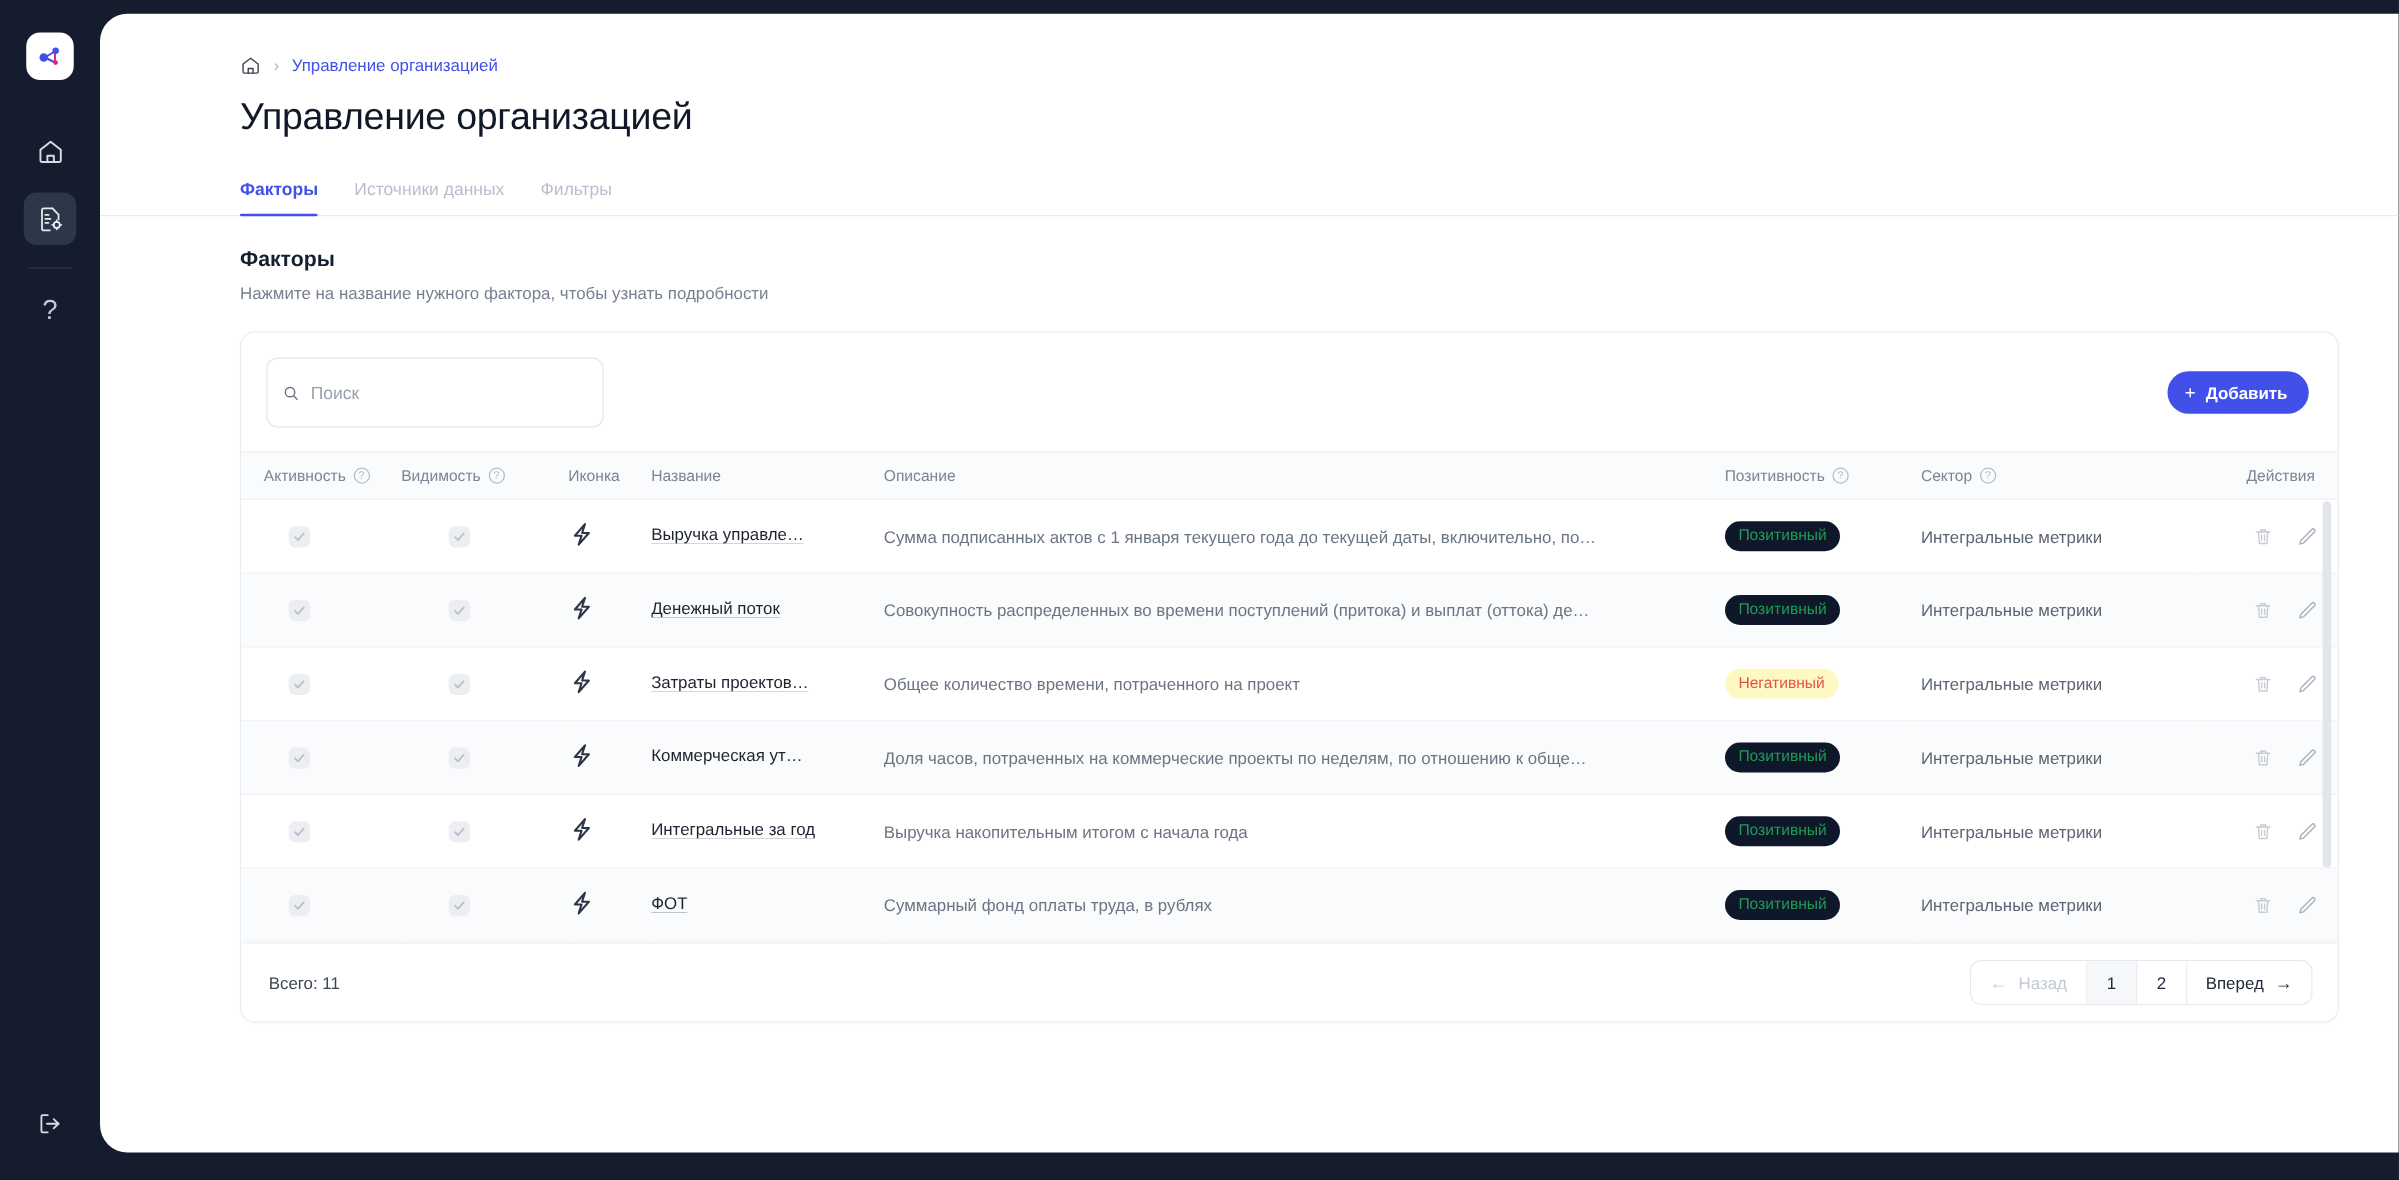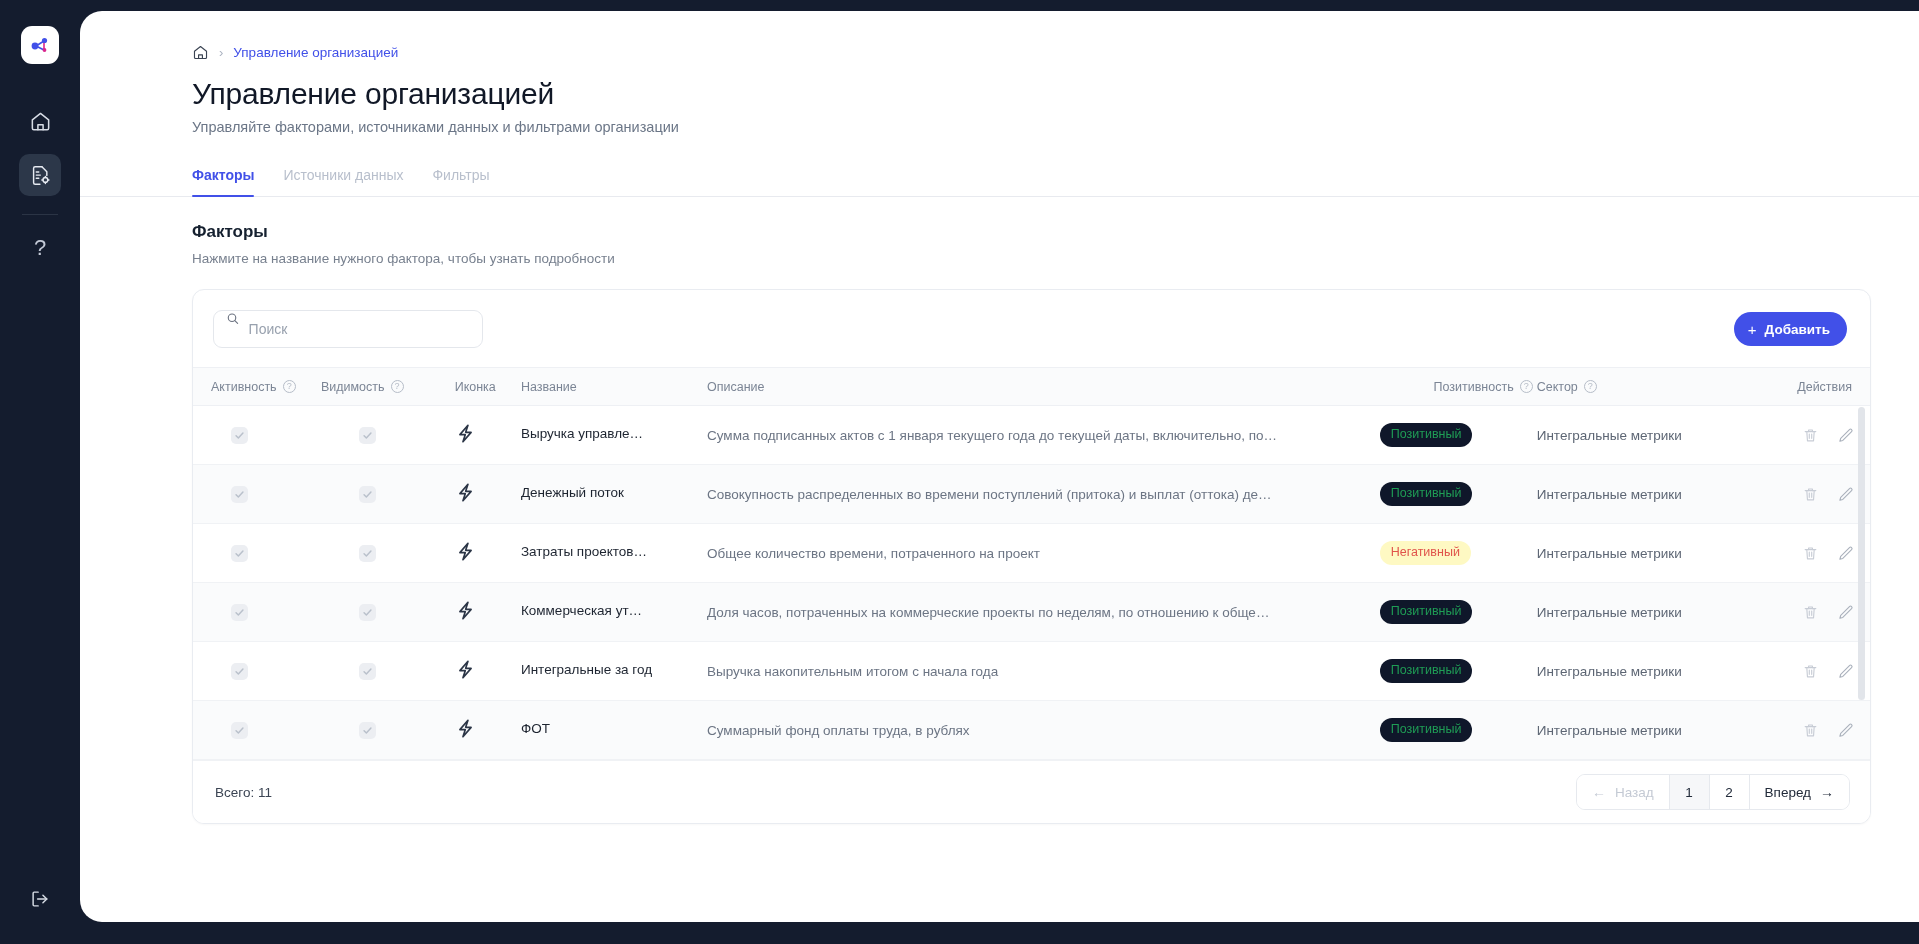--- a/index.html
+++ b/index.html
@@ -162,24 +162,24 @@
     box-shadow: 0 1px 2px rgba(16,24,40,0.03);
     overflow: hidden;
   }
   .card-top {
     display: flex;
     align-items: center;
     justify-content: space-between;
     padding: 20px 23px 19px 20px;
   }
   .search-box {
-    width: 270px; height: 38px;
+    width: 270px; height: 56px;
     border: 1px solid #e4e7ec;
     border-radius: 9px;
-    display: flex; 
+    display: flex; align-items: center;
     gap: 9px;
     padding: 0 12px;
     background: #fff;
   }
   .search-box input {
     border: none; outline: none;
     font-size: 14px;
     color: #2d3644;
     font-family: inherit;
     width: 100%;
@@ -231,21 +231,21 @@
   col.c-vis   { width: 115px; }
   col.c-ico   { width: 57px; }
   col.c-name  { width: 160px; }
   col.c-desc  { width: 575px; }
   col.c-pos   { width: 135px; }
   col.c-sec   { width: 190px; }
   col.c-act2  { width: 100px; }
 
   th.h-act   { padding-left: 18px; }
   th.h-ico   { padding-left: 0; }
-  th.h-pos   { padding-left: 4px; text-align: right; }
+  th.h-pos   { padding-left: 4px; }
   th.h-sec   { padding-left: 4px; }
   th.h-act2  { text-align: right; padding-right: 18px; }
 
   tbody td {
     border-bottom: 1px solid #f0f2f5;
     height: 59px;
     font-size: 13.5px;
     color: #6c7584;
     vertical-align: middle;
   }
@@ -408,21 +408,20 @@
       <div class="breadcrumb">
         <svg class="home-icon" width="17" height="17" viewBox="0 0 24 24" fill="none" stroke="#3b4453" stroke-width="1.6" stroke-linecap="round" stroke-linejoin="round">
           <path d="M3.5 10.2 12 3.6l8.5 6.6V19a1.5 1.5 0 0 1-1.5 1.5H5A1.5 1.5 0 0 1 3.5 19z"></path>
           <path d="M9.3 20.5v-5.2h5.4v5.2"></path>
         </svg>
         <span class="crumb-sep">›</span>
         <a class="crumb-link">Управление организацией</a>
       </div>
 
       <h1 class="page-title">Управление организацией</h1>
-      <div class="page-sub">Управляйте факторами, источниками данных и фильтрами организации</div>
 
       <div class="tabs">
         <div class="tab active">Факторы</div>
         <div class="tab">Источники данных</div>
         <div class="tab">Фильтры</div>
       </div>
 
       <div class="sec-title">Факторы</div>
       <div class="sec-sub">Нажмите на название нужного фактора, чтобы узнать подробности</div>
 

